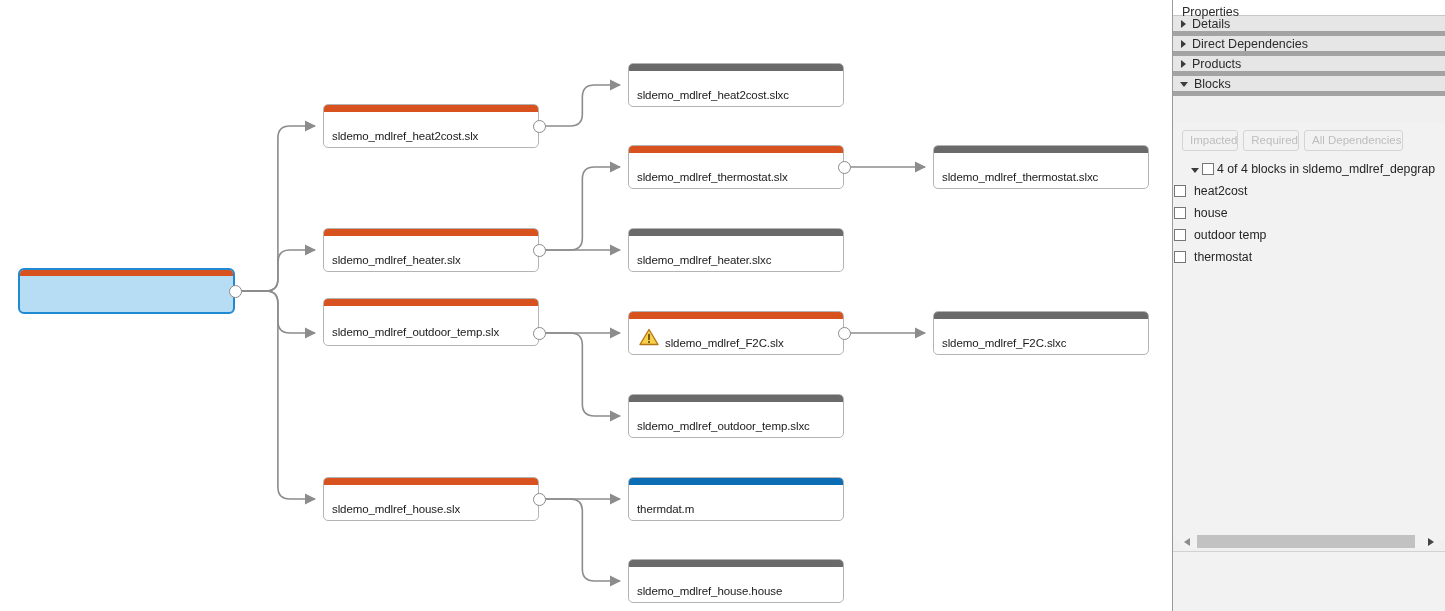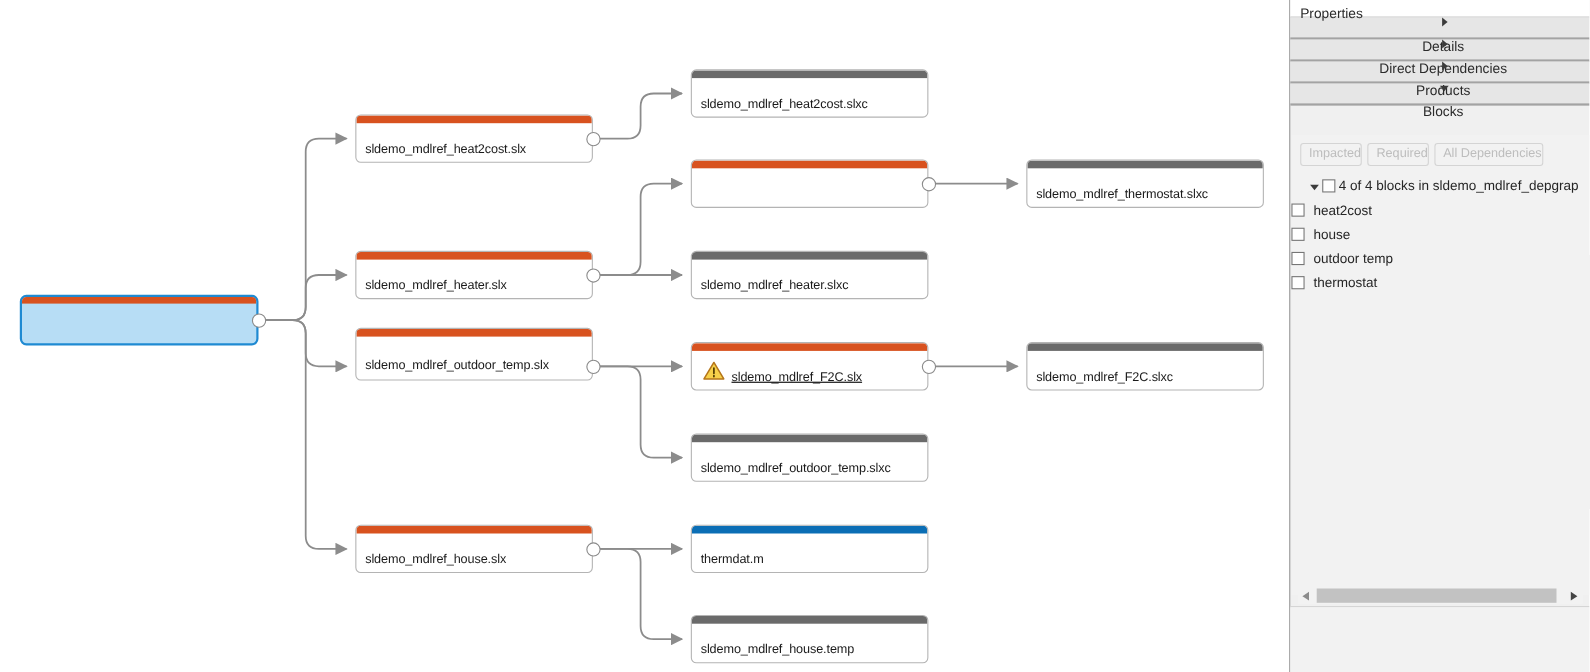--- a/index.html
+++ b/index.html
@@ -111,26 +111,25 @@
     border-bottom: 1px solid #c8c8c8;
     box-sizing: border-box;
   }
   .accordion-header {
     height: 20px;
     line-height: 24px;
     padding-left: 6px;
     font-size: 12.5px;
     color: #2b2b2b;
     background: #e6e6e6;
-    border-bottom: 2px solid #a3a3a3;
+    border-bottom: 5px solid #a3a3a3;
     box-sizing: border-box;
     display: flex;
     align-items: center;
     gap: 6px;
-    flex-direction: column;
   }
   .tri {
     width: 0; height: 0;
     flex: 0 0 auto;
   }
   .tri.collapsed {
     border-left: 5px solid #3b3b3b;
     border-top: 4px solid transparent;
     border-bottom: 4px solid transparent;
     margin-left: 2px;
@@ -312,29 +311,32 @@
         </div>
         <div class="port" style="left: 532.5px; top: 492.5px;"></div>
         <div class="node" style="left: 628px; top: 63px; width: 216px; height: 44px;">
           <div class="hdr" style="background: rgb(106, 106, 106);"></div>
           <div class="body">
             <span class="label">sldemo_mdlref_heat2cost.slxc</span>
           </div>
         </div>
         <div class="node" style="left: 628px; top: 145px; width: 216px; height: 44px;">
           <div class="hdr" style="background: rgb(216, 82, 31);"></div>
+          <div class="body">
+            <span class="label">sldemo_mdlref_thermostat.slx</span>
+          </div>
         </div>
         <div class="port" style="left: 837.5px; top: 160.5px;"></div>
         <div class="node" style="left: 628px; top: 228px; width: 216px; height: 44px; text-align: right;">
           <div class="hdr" style="background: rgb(106, 106, 106);"></div>
           <div class="body">
             <span class="label">sldemo_mdlref_heater.slxc</span>
           </div>
         </div>
-        <div class="node" style="left: 628px; top: 311px; width: 216px; height: 44px; text-decoration: underline;">
+        <div class="node" style="left: 628px; top: 311px; width: 216px; height: 44px;">
           <div class="hdr" style="background: rgb(216, 82, 31);"></div>
           <div class="body">
             <svg class="warn-icon" viewBox="0 0 20 18">
               <path d="M10 1.5 L19 16.5 L1 16.5 Z" fill="#f7d14a" stroke="#b5761a" stroke-width="1.4" stroke-linejoin="round"></path>
               <path d="M10 6.5 L10 11.5 M10 13.4 L10 14.4" stroke="#4a3500" stroke-width="1.5" stroke-linecap="round"></path>
             </svg>
             <span class="label">sldemo_mdlref_F2C.slx</span>
           </div>
         </div>
         <div class="port" style="left: 837.5px; top: 326.5px;"></div>
@@ -346,21 +348,21 @@
         </div>
         <div class="node" style="left: 628px; top: 477px; width: 216px; height: 44px;">
           <div class="hdr" style="background: rgb(11, 110, 181);"></div>
           <div class="body">
             <span class="label">thermdat.m</span>
           </div>
         </div>
         <div class="node" style="left: 628px; top: 559px; width: 216px; height: 44px;">
           <div class="hdr" style="background: rgb(106, 106, 106);"></div>
           <div class="body">
-            <span class="label">sldemo_mdlref_house.temp</span>
+            <span class="label">sldemo_mdlref_house.house</span>
           </div>
         </div>
         <div class="node" style="left: 933px; top: 145px; width: 216px; height: 44px;">
           <div class="hdr" style="background: rgb(106, 106, 106);"></div>
           <div class="body">
             <span class="label">sldemo_mdlref_thermostat.slxc</span>
           </div>
         </div>
         <div class="node" style="left: 933px; top: 311px; width: 216px; height: 44px;">
           <div class="hdr" style="background: rgb(106, 106, 106);"></div>

